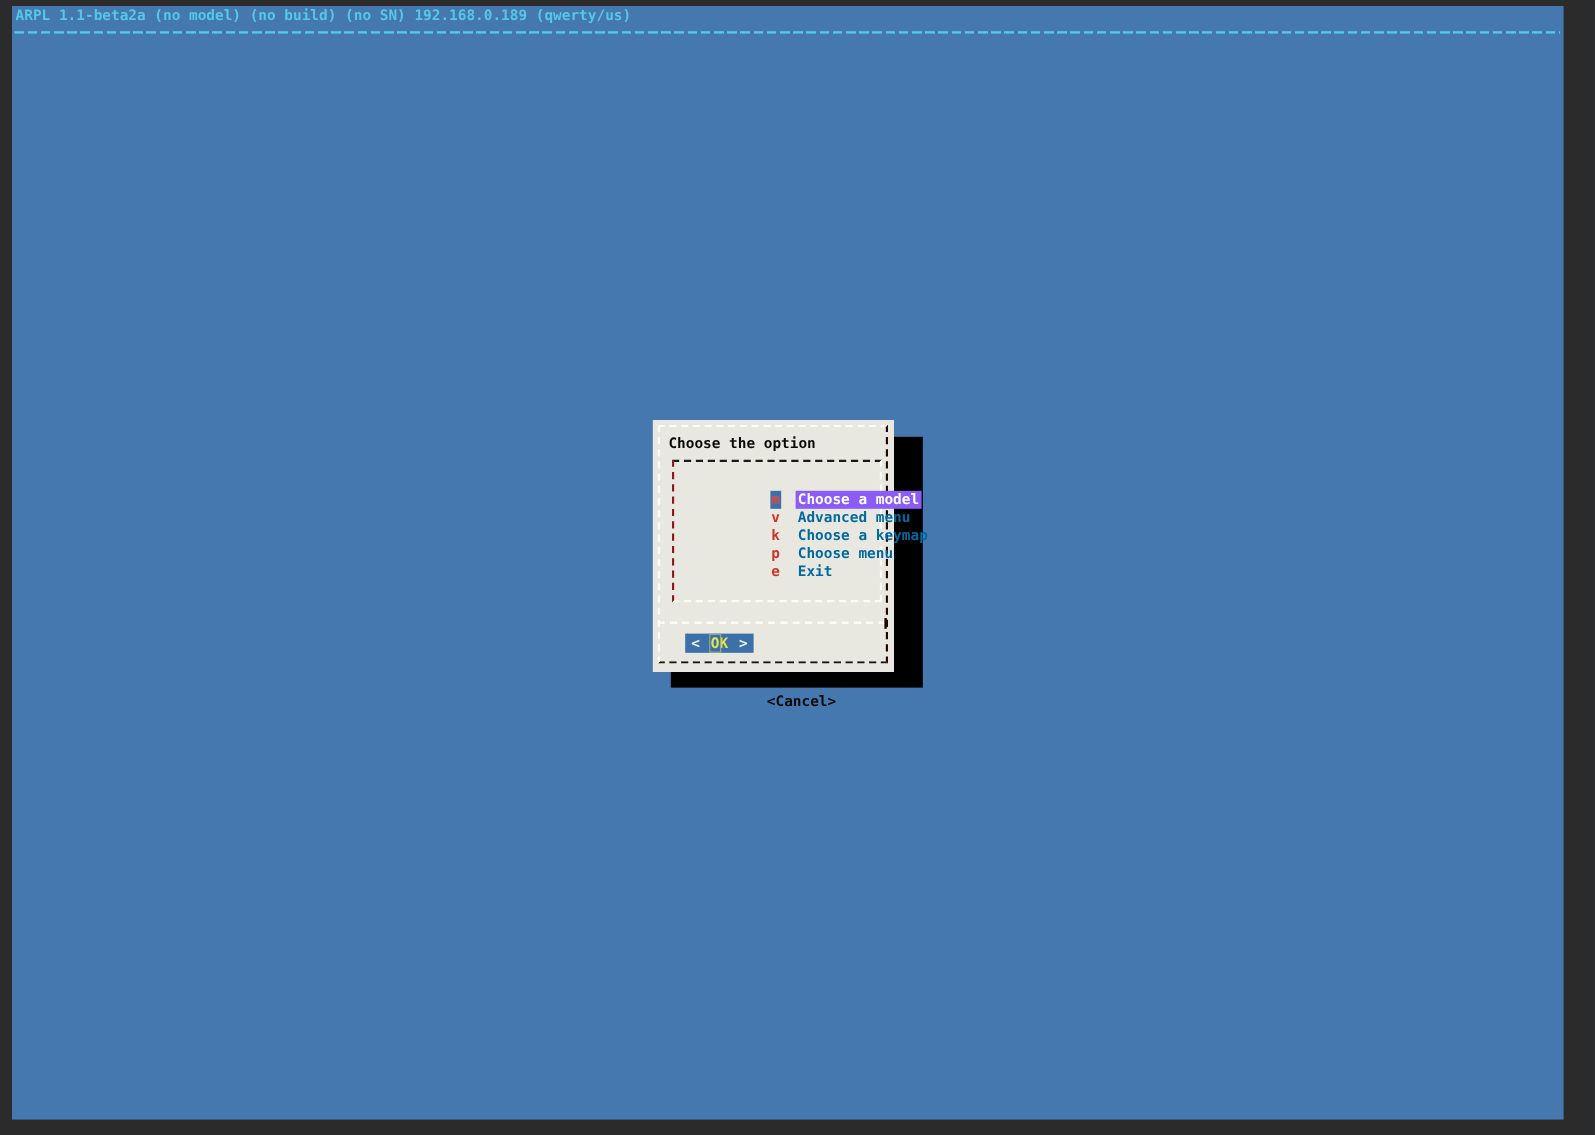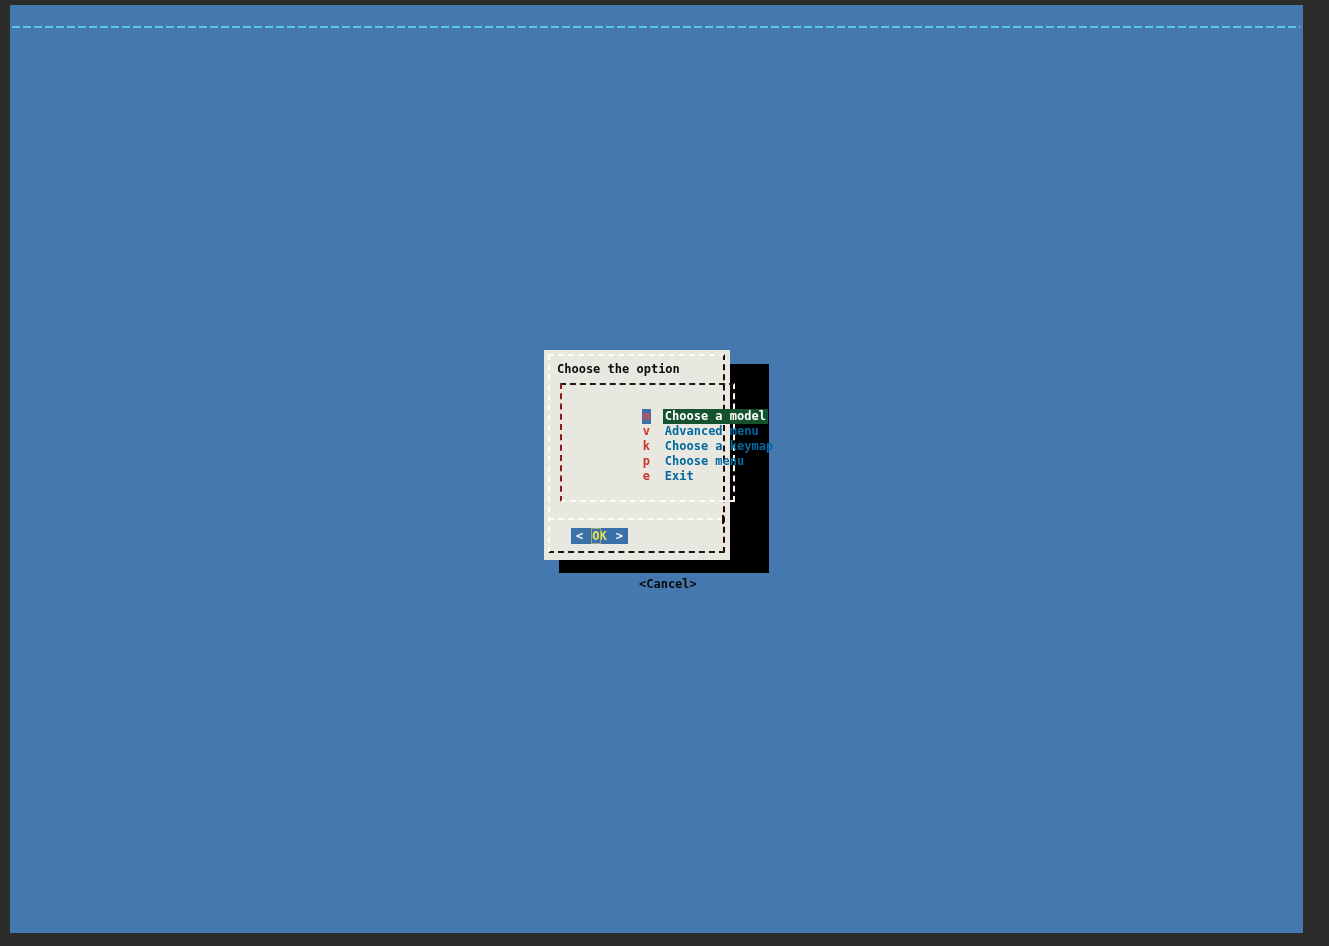--- a/index.html
+++ b/index.html
@@ -42,21 +42,21 @@
     left: 549px;
     top: 359px;
     width: 210px;
     height: 209px;
     background: #000000;
   }
   .dialog {
     position: absolute;
     left: 534px;
     top: 345px;
-    width: 186px;
+    width: 201px;
     height: 210px;
     background: #e8e8e0;
     font-size: 12px;
     color: #0a0a0a;
   }
   .outer-border {
     position: absolute;
     left: 4px;
     top: 4px;
     right: 5px;
@@ -107,21 +107,21 @@
     margin-left: 14px;
     color: #0369a1;
   }
   .menu-row.selected .tag {
     background: #3c70a8;
     color: #e04848;
   }
   .menu-row.selected .label {
     margin-left: 12px;
     padding: 0 2px;
-    background: #14532d;
+    background: #8b5cf6;
     color: #ffffff;
   }
   .btn-separator {
     position: absolute;
     left: 4px;
     top: 168px;
     right: 7px;
     border-top: 2px dashed #fcfcf4;
   }
   .btn-separator::after {
@@ -164,20 +164,21 @@
     white-space: pre;
     cursor: default;
     margin-top: 48px;
   }
 </style>
 </head>
 <body>
 
 <div class="screen">
 
+  <div class="titlebar">ARPL 1.1-beta2a (no model) (no build) (no SN) 192.168.0.189 (qwerty/us)</div>
   <div class="title-rule"></div>
 
   <div class="dialog-shadow"></div>
 
   <div class="dialog">
     <div class="outer-border"></div>
 
     <div class="dialog-title">Choose the option</div>
 
     <div class="menu-box">

